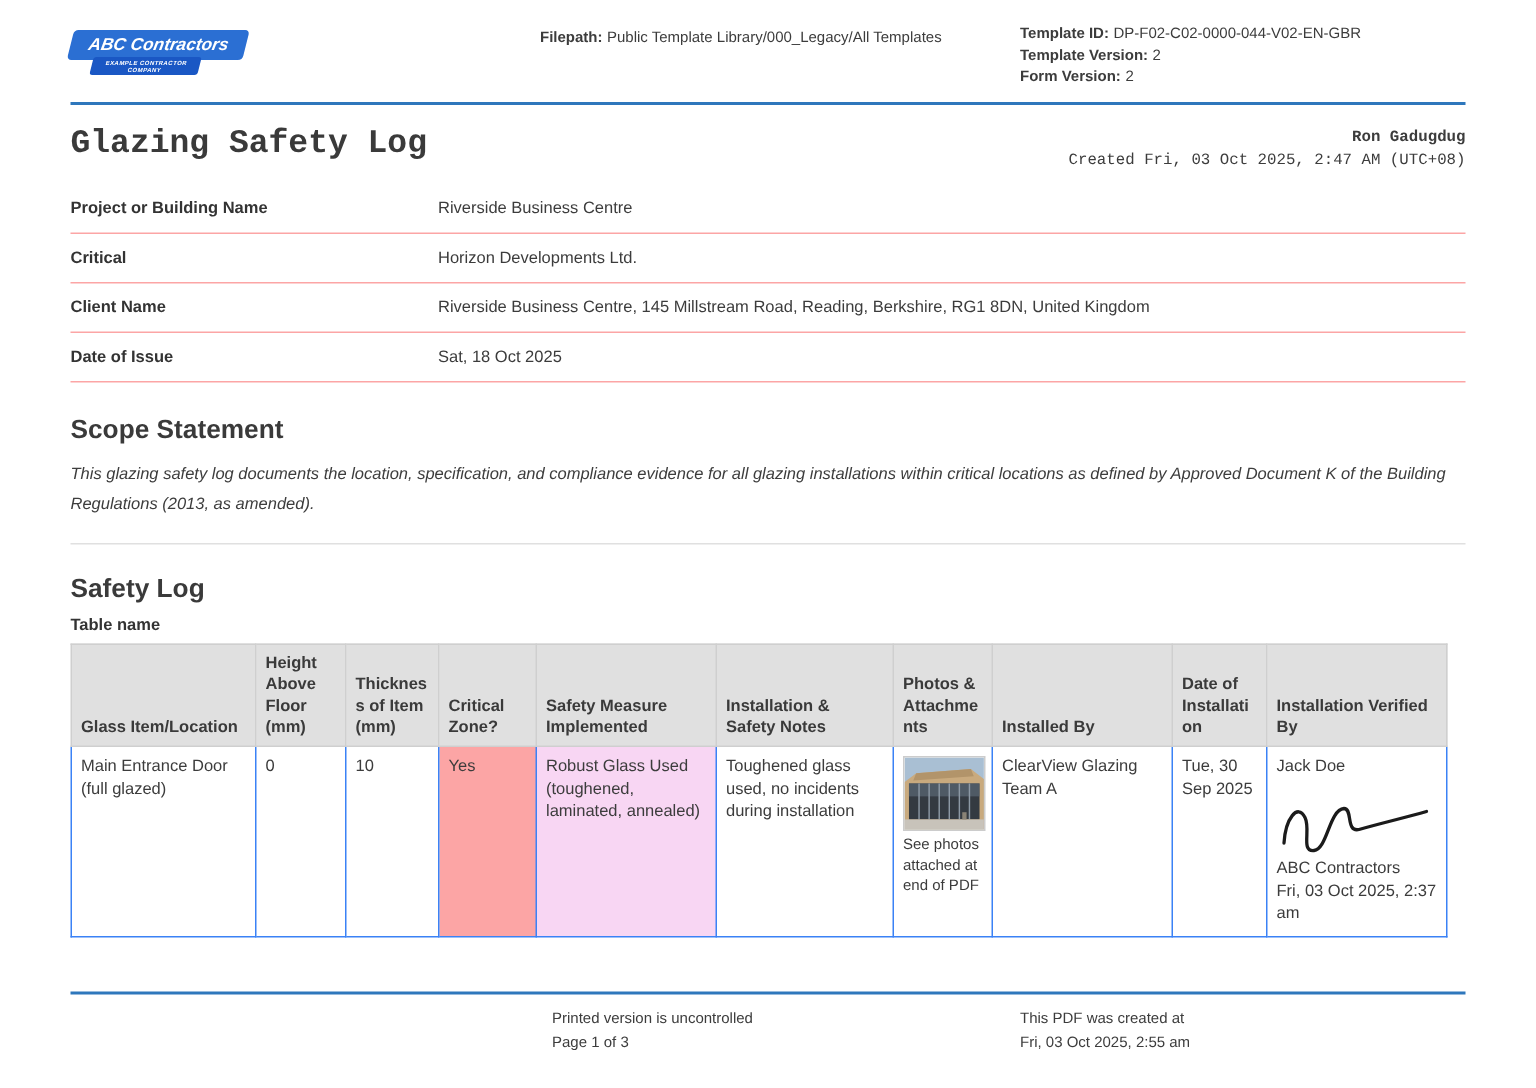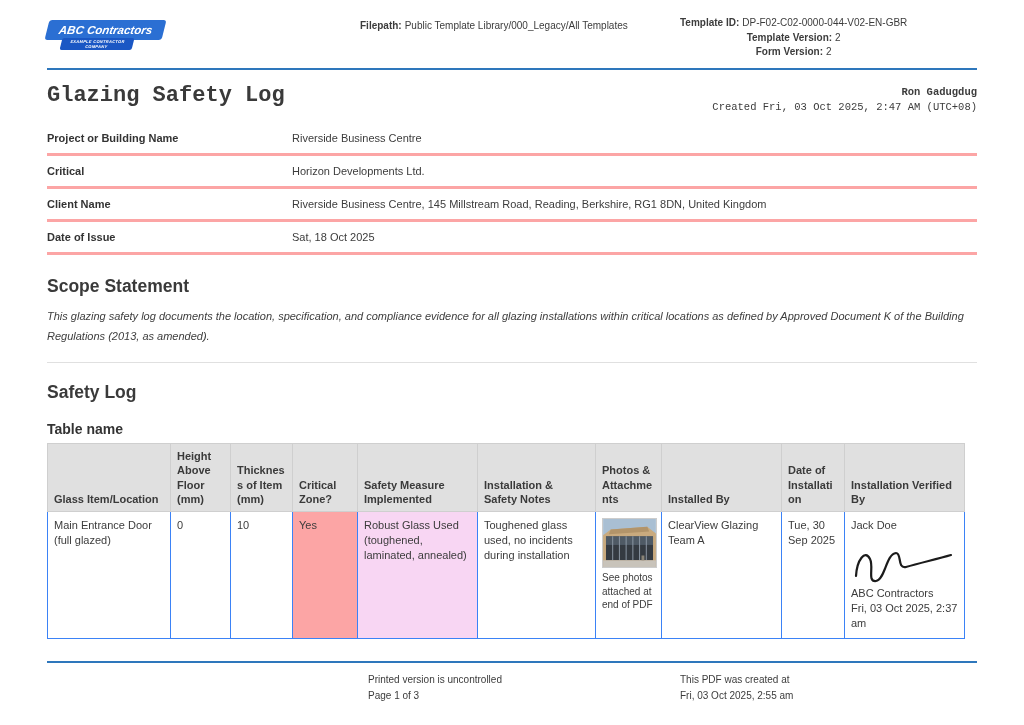--- a/index.html
+++ b/index.html
@@ -10,46 +10,46 @@
   
   .top-header { display:flex; align-items:flex-start; height:46px; }
   .logo-wrap { width:313px; padding-top:4px; }
   .logo-main { display:inline-block; background:#2b6fd3; color:#fff; transform:skewX(-14deg);
                border-radius:3px; padding:4px 12px; font-size:11.5px; font-weight:bold; font-style:italic; }
   .logo-main span { display:inline-block; transform:skewX(4deg); }
   .logo-sub { display:block; margin:-2px 0 0 14px; width:72px; background:#1a57c4; color:#fff;
               transform:skewX(-14deg); border-radius:2px; font-size:4px; text-align:center;
               padding:1px 0; letter-spacing:.3px; font-weight:bold; }
   .filepath-wrap { width:320px; font-size:10px; padding-top:4px; color:#3c3c3c; }
-  .tmpl-wrap { font-size:10px; line-height:1.45; color:#3c3c3c;text-align:center; }
+  .tmpl-wrap { font-size:10px; line-height:1.45; color:#3c3c3c; }
   .lbl { font-weight:bold; margin-right:3px; }
 
   .rule-blue { border:none; border-top:2px solid #2e77bc; margin-top:6px; }
 
   
   .title-row { display:flex; justify-content:space-between; align-items:flex-start; margin-top:13px;font-family:Liberation Mono, monospace; }
   .doc-title { font-size:22px; font-weight:bold; color:#3a3a3a; }
   .created-block { text-align:right; font-size:10.5px; line-height:1.45; padding-top:2px; }
   .created-block .author { font-weight:bold; }
 
   
   .meta { margin-top:8px; }
-  .meta-row { display:flex; align-items:center; height:33px; border-bottom:3px solid #fca5a5; font-size:11px; }
+  .meta-row { display:flex; align-items:center; height:33px; border-bottom:1px solid #fca5a5; font-size:11px; }
   .meta-row .m-label { width:245px; font-weight:bold; color:#333; }
   .meta-row .m-value { flex:1; color:#3c3c3c; }
 
   
   .section-h { font-size:17.5px; font-weight:bold; color:#3a3a3a; }
   .scope-h { margin-top:21px; }
   .scope-text { margin-top:10px; font-size:11px; font-style:italic; line-height:1.75; color:#3d3d3d; max-width:930px; }
   .rule-light { border:none; border-top:1px solid #e0e0e0; margin-top:16px; }
 
   
   .log-h { margin-top:19px; }
-  .table-label { margin-top:18px; font-size:14px; font-weight:bold; color:#333; }
+  .table-label { margin-top:8px; font-size:11px; font-weight:bold; color:#333; }
   table.log { border-collapse:collapse; margin-top:6px; width:917px; table-layout:fixed; font-size:11px; }
   table.log th { background:#e0e0e0; border:1px solid #cfcfcf; vertical-align:bottom; text-align:left;
                  padding:5px 6px; font-size:11px; font-weight:bold; color:#3a3a3a; height:52px;
                  line-height:1.3; overflow-wrap:anywhere; }
   table.log td { border:1px solid #3b82f6; vertical-align:top; padding:6px; height:96px;
                  line-height:1.35; color:#3c3c3c; overflow-wrap:anywhere; }
   td.cz { background:#fca5a5; }
   td.sm { background:#f8d6f3; }
   .photo-box { width:55px; }
   .photo-box svg { display:block; border:1px solid #ccc; }

